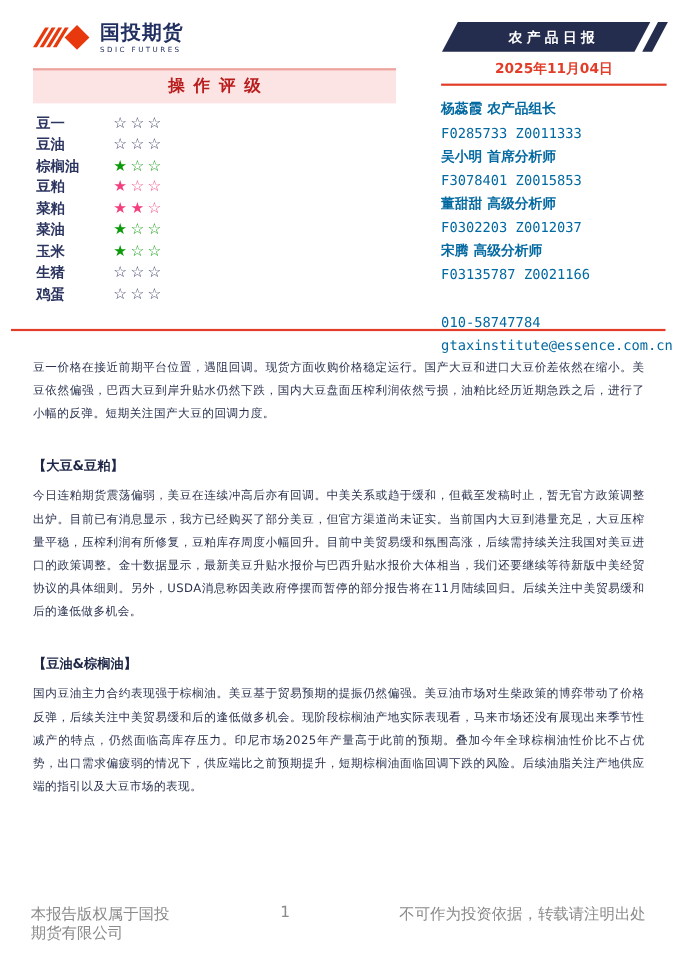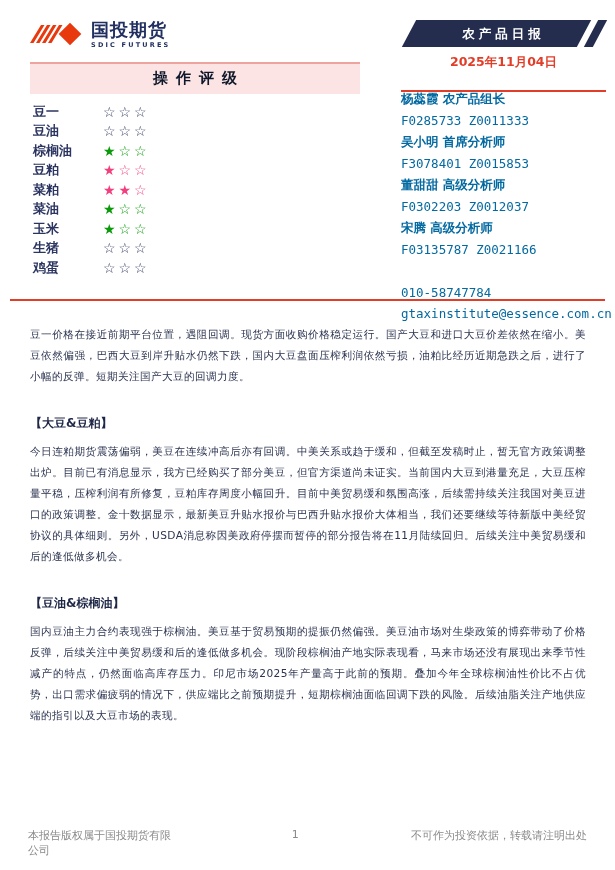--- a/index.html
+++ b/index.html
@@ -10,34 +10,34 @@
     font-family: "DejaVu Sans", sans-serif;
     color: #2a3147;
     position: relative;
     overflow: hidden;
   }
 
   
   .brand { position: absolute; left: 28px; top: 20px; display: flex; align-items: flex-start; gap: 5px; }
   .brand svg { display: block; margin-top: 2px; }
   .brand-cn { font-size: 18px; font-weight: bold; color: #223061; letter-spacing: 1px; line-height: 20px; }
-  .brand-en { font-size: 6.5px; font-weight: bold; color: #223061; letter-spacing: 2.2px; margin-top: 1px; }
+  .brand-en { font-size: 6.5px; font-weight: normal; color: #223061; letter-spacing: 2.2px; margin-top: 1px; }
 
   .masthead { position: absolute; left: 401px; top: 20px; width: 205px; }
   .banner { position: relative; height: 27px; width: 100%; }
   .banner-bg { position: absolute; left: 8px; right: 22px; top: 0; bottom: 0; background: #252d4f; transform: skewX(-28deg); }
   .banner-tail { position: absolute; right: 6px; top: 0; width: 9px; height: 27px; background: #252d4f; transform: skewX(-28deg); }
   .banner-text { position: relative; display: block; text-align: center; color: #ffffff; font-weight: bold; font-size: 12.5px; letter-spacing: 4px; line-height: 27px; }
-  .date { margin-top: 7px; text-align: center; color: #e23d28; font-weight: bold; font-size: 12.5px; padding-bottom: 19px; border-bottom: 2px solid #e23d28; }
+  .date { margin-top: 7px; text-align: center; color: #e23d28; font-weight: bold; font-size: 12.5px; padding-bottom: 5px; border-bottom: 2px solid #e23d28; }
 
   
   .left-col { position: absolute; left: 30px; top: 62px; width: 330px; }
   .rating-header {
     background: #fce4e4; border-top: 2px solid #eda49e;
-    text-align: center; font-weight: bold; color: #0f172a;
+    text-align: center; font-weight: bold; color: #b91c1c;
     font-size: 15px; letter-spacing: 8px; padding: 5px 0 6px 8px;
   }
   #rating-rows { padding-top: 8px; }
   .rating-row { display: flex; align-items: center; height: 19.5px; padding-left: 3px; }
   .commodity { width: 70px; color: #2b3560; font-size: 13px; font-weight: bold; }
   .stars { font-size: 14px; letter-spacing: 3px; line-height: 1; }
 
   
   .right-col { position: absolute; left: 401px; top: 88px; width: 210px; color: #0369a1; }
   .an-name { font-weight: bold; font-size: 12.5px; height: 21.5px; line-height: 21.5px; }
@@ -48,21 +48,21 @@
   
   .red-divider { position: absolute; left: 10px; right: 10px; top: 299px; border: none; border-top: 2.5px solid #e23d28; margin: 0; }
 
   
   #sections { position: absolute; left: 30px; top: 324px; width: 556px; }
   section { margin-bottom: 28px; }
   .sec-heading { font-size: 12px; font-weight: bold; color: #1f2747; margin: 0 0 9px 0; }
   .sec-body { margin: 0; font-size: 10.6px; line-height: 21px; color: #2b3350; text-align: justify; letter-spacing: 0.4px; }
 
   
-  footer { position: absolute; left: 28px; right: 28px; bottom: 12px; display: flex; color: #8a8a8a; font-size: 11px; gap: 40px; }
+  footer { position: absolute; left: 28px; right: 28px; bottom: 12px; display: flex; color: #8a8a8a; font-size: 14px; gap: 40px; }
   footer .f-left { flex: 1; text-align: left; }
   footer .f-center { flex: 1; text-align: center; }
   footer .f-right { flex: 1; white-space: nowrap; }
 </style>
 </head>
 <body>
 
 <div class="brand">
   <svg width="58" height="30" viewBox="0 0 58 30">
     <g fill="#e8380d">

